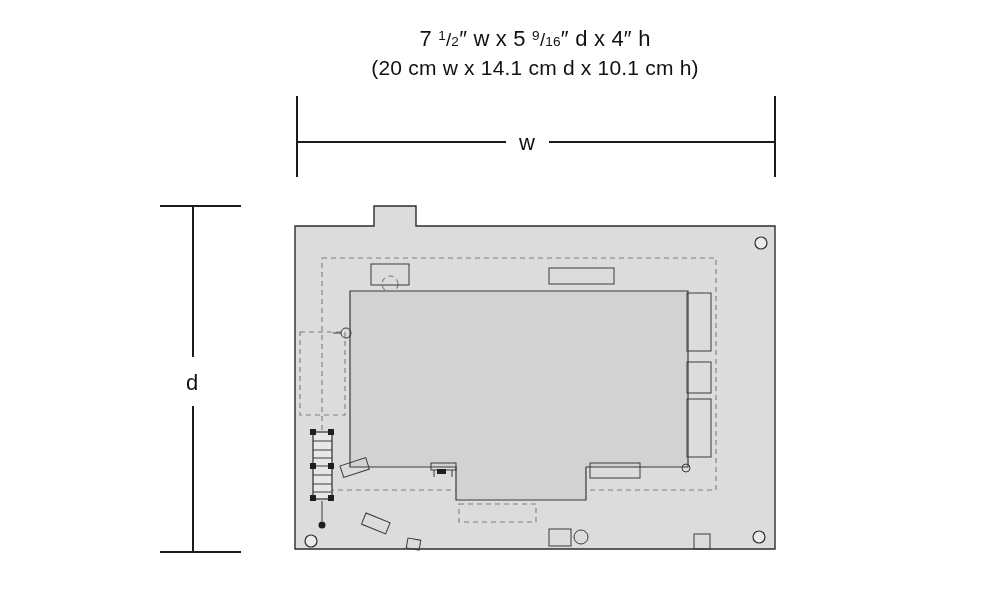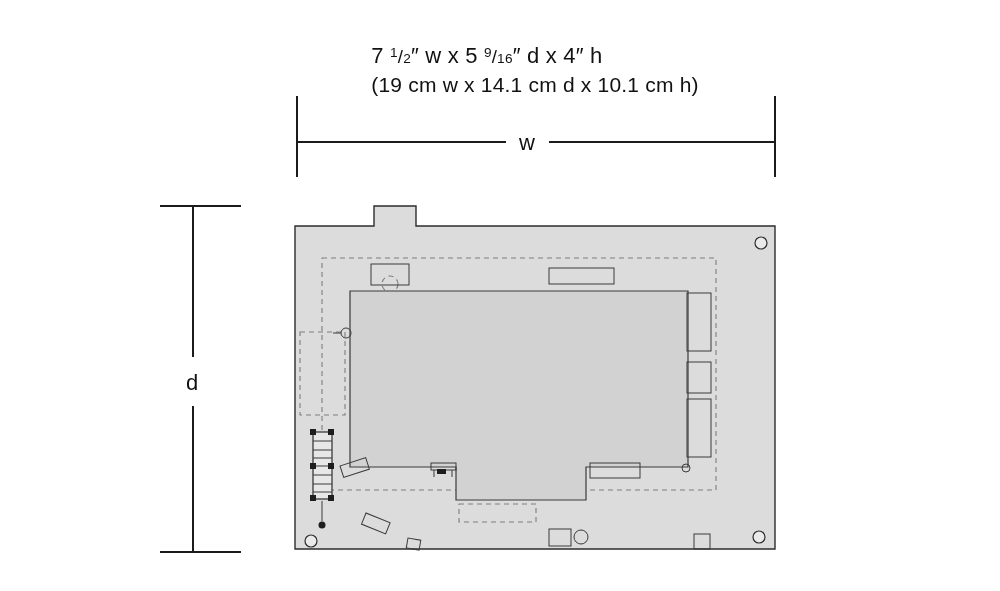--- a/index.html
+++ b/index.html
@@ -8,23 +8,23 @@
   }
   body {
     width: 1000px; height: 591px;
     position: relative;
     overflow: hidden;
     font-family: "Liberation Sans", "DejaVu Sans", sans-serif;
     color: #111111;
   }
   .caption {
     position: absolute;
-    top: 41px; left: 535px;
+    top: 24px; left: 535px;
     transform: translateX(-50%);
-    text-align: left;
+    text-align: center;
     white-space: nowrap;
   }
   .caption-line1 { font-size: 22px; line-height: 1.35; letter-spacing: 0.2px; }
   .caption-line2 { font-size: 21px; line-height: 1.35; letter-spacing: 0.2px; }
   .fnum { font-size: 0.62em; vertical-align: 0.45em; }
   .fden { font-size: 0.62em; vertical-align: 0.02em; }
   .fsl  { font-size: 0.85em; }
 
   svg.plan { position: absolute; left: 0; top: 0; width: 1000px; height: 591px; }
 
@@ -36,21 +36,21 @@
   .dash  { stroke: #7e7e7e; stroke-width: 1.1; fill: none; stroke-dasharray: 5 4; }
   .hole  { fill: #eaeaea; stroke: #2d2d2d; stroke-width: 1.2; }
   .blk   { fill: #1e1e1e; stroke: none; }
   .ladder-body { fill: #e7e7e7; stroke: #2d2d2d; stroke-width: 1.2; }
 </style>
 </head>
 <body>
 
 <div class="caption">
   <div class="caption-line1"><span>7 </span><span class="fnum">1</span><span class="fsl">/</span><span class="fden">2</span><span>″ w x 5 </span><span class="fnum">9</span><span class="fsl">/</span><span class="fden">16</span><span>″ d x 4″ h</span></div>
-  <div class="caption-line2">(19 cm w x 14.1 cm d x 10.1 cm h)</div>
+  <div class="caption-line2">(20 cm w x 14.1 cm d x 10.1 cm h)</div>
 </div>
 
 <svg class="plan" viewBox="0 0 1000 591" xmlns="http://www.w3.org/2000/svg">
 
   <g>
     <line class="dim-ln" x1="297" y1="96" x2="297" y2="177"></line>
     <line class="dim-ln" x1="775" y1="96" x2="775" y2="177"></line>
     <line class="dim-ln" x1="297" y1="142" x2="506" y2="142"></line>
     <line class="dim-ln" x1="549" y1="142" x2="775" y2="142"></line>
     <text class="dim-label" x="527" y="150" text-anchor="middle">w</text>

